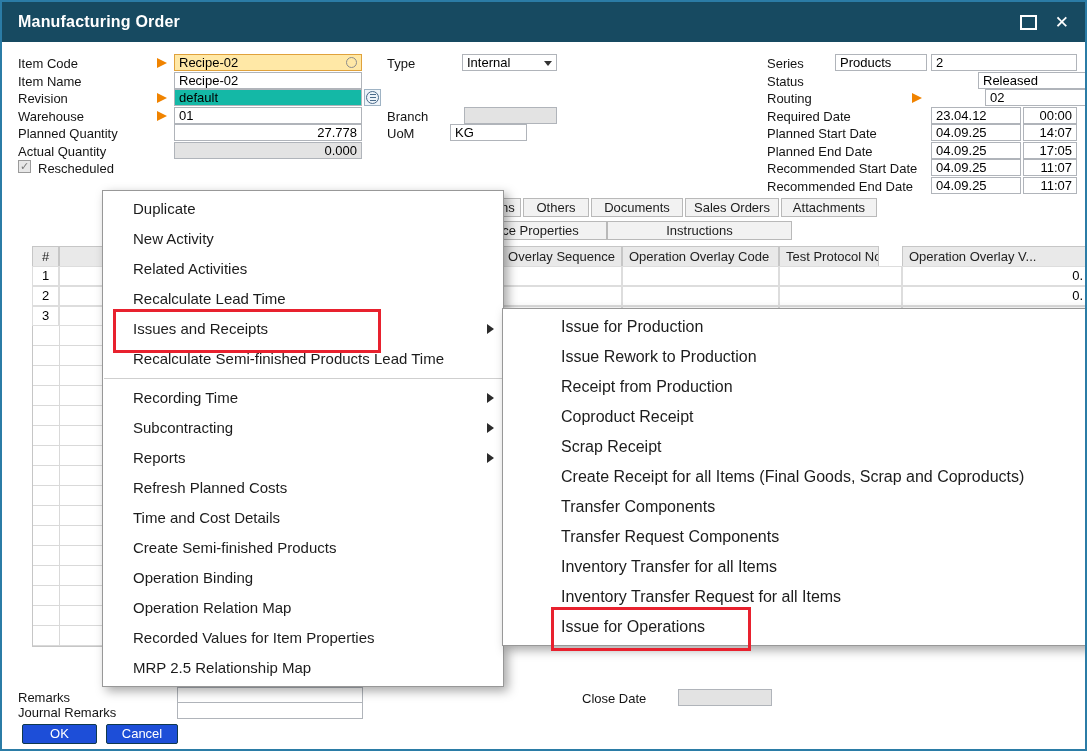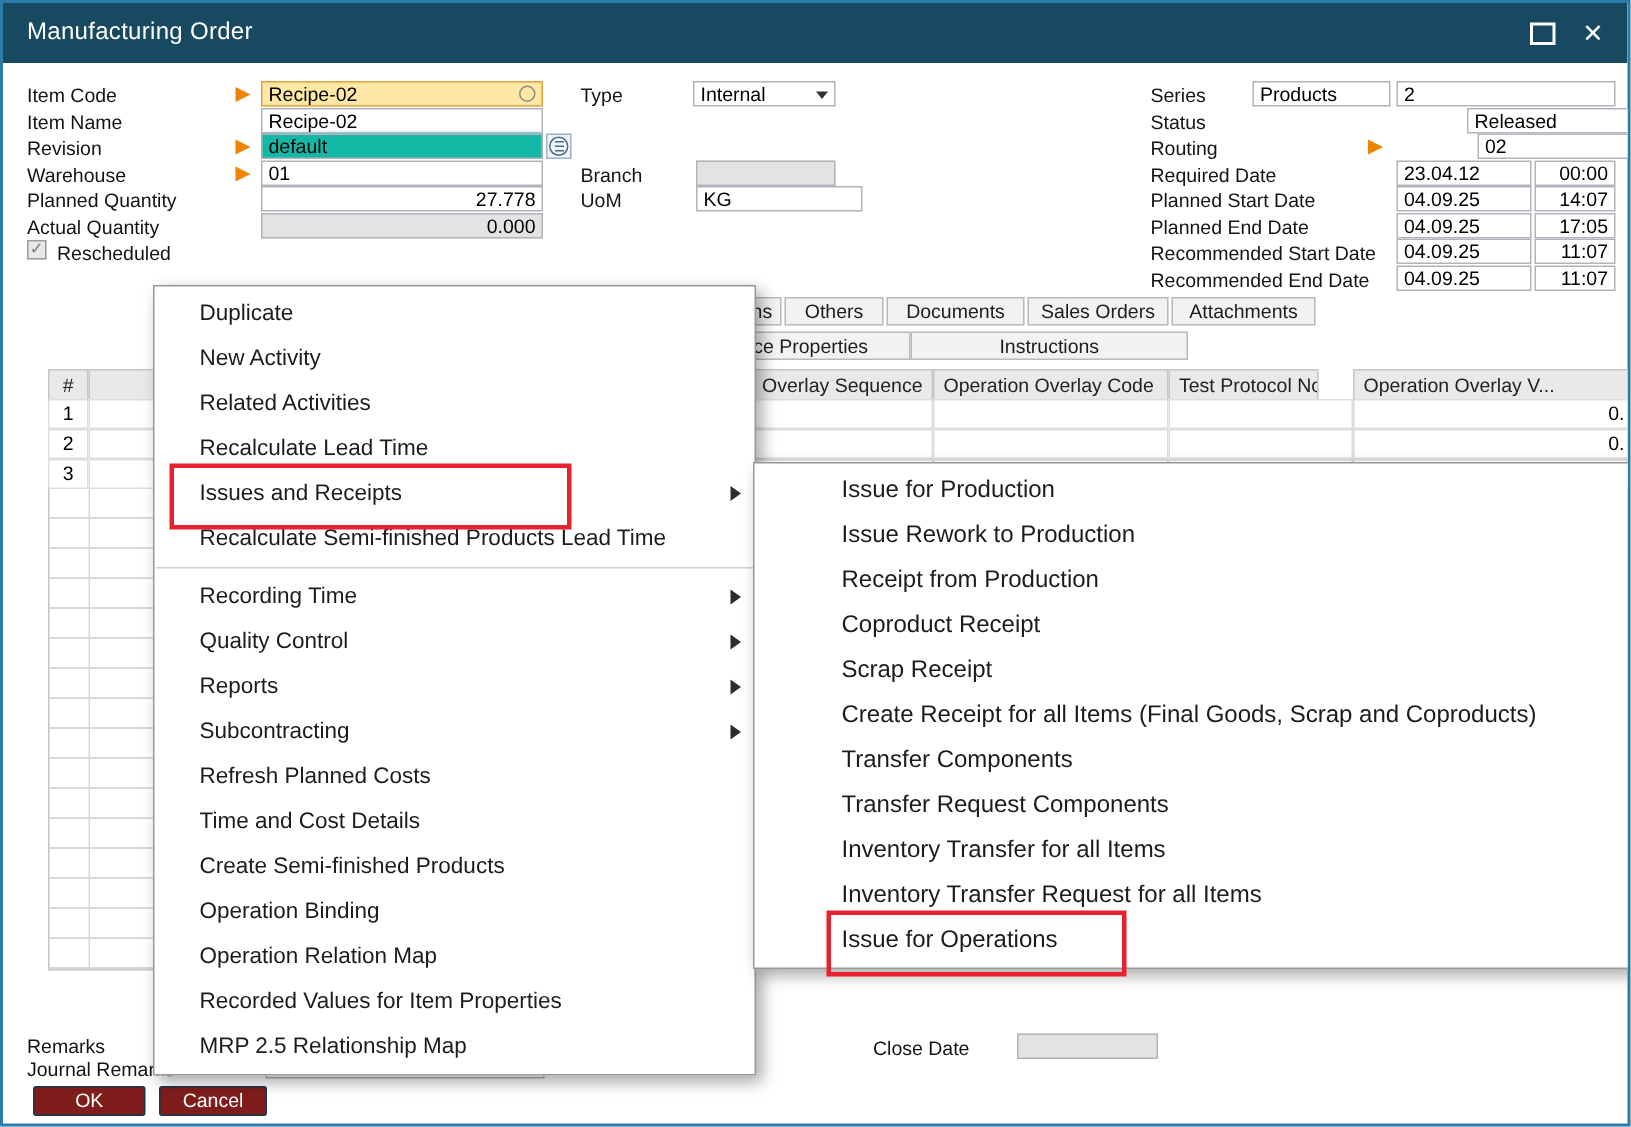--- a/index.html
+++ b/index.html
@@ -1,19 +1,19 @@
 <!DOCTYPE html>
 <html><head>
 <meta charset="utf-8">
 <style>
   html,body{margin:0;padding:0;}
   body{font-family:"Liberation Sans","DejaVu Sans",sans-serif;background:#c8c8c8;}
   .window{position:relative;width:1087px;height:751px;background:#ffffff;border:2px solid #2b7ca6;box-sizing:border-box;overflow:hidden;}
   .titlebar{position:absolute;left:0;top:0;right:0;height:40px;background:#174a61;display:flex;align-items:center;padding:0 16px;box-sizing:border-box;}
-  .title{color:#fff;font-size:16px;font-weight:400;letter-spacing:.2px;}
+  .title{color:#fff;font-size:16px;font-weight:700;letter-spacing:.2px;}
   .win-controls{margin-left:auto;display:flex;align-items:center;gap:18px;}
   .max-icon{width:13px;height:11px;border:2px solid #ffffff;}
   .close-icon{color:#fff;font-size:17px;font-weight:700;line-height:1;}
   .close-icon::before{content:"\2715";}
 
   .lbl{position:absolute;font-size:13px;color:#141414;white-space:nowrap;}
   .fld{position:absolute;height:17px;border:1px solid #b0b4ba;background:#fff;font-size:13px;box-sizing:border-box;display:flex;align-items:center;padding:0 4px;white-space:nowrap;overflow:hidden;}
   .fld.gray{background:#e3e3e3;}
   .fld.hl{background:#ffe8a6;border-color:#e0a23c;}
   .fld.num{justify-content:flex-end;}
@@ -38,21 +38,21 @@
   .strip-divider{position:absolute;width:1px;background:#d9d9d9;}
 
   .menu{position:absolute;background:#ffffff;border:1px solid #989898;box-shadow:4px 4px 10px rgba(0,0,0,.35);padding:3px 0;z-index:10;}
   .menu-item{height:30px;line-height:30px;padding:0 26px 0 30px;font-size:15px;color:#1c1c1c;position:relative;white-space:nowrap;}
   .submenu .menu-item{padding-left:58px;font-size:16px;}
   .menu-sep{height:0;border-top:1px solid #cfcfcf;margin:4px 1px;}
   .sub-arrow{position:absolute;right:9px;top:10px;width:0;height:0;border-left:7px solid #2b2b2b;border-top:5px solid transparent;border-bottom:5px solid transparent;}
 
   .red-box{position:absolute;border:3px solid #e8212e;z-index:20;pointer-events:none;}
 
-  .btn{position:absolute;height:20px;background:#7f1d1d;color:#fff;font-size:13px;line-height:18px;text-align:center;border:1px solid #10394d;border-radius:2px;box-sizing:border-box;}
+  .btn{position:absolute;height:20px;background:#1d4ed8;color:#fff;font-size:13px;line-height:18px;text-align:center;border:1px solid #10394d;border-radius:2px;box-sizing:border-box;}
 </style>
 </head>
 <body>
 
 <div class="window">
 
   <div class="titlebar">
     <span class="title">Manufacturing Order</span>
     <div class="win-controls">
       <span class="max-icon"></span>
@@ -109,21 +109,21 @@
     <span>Internal</span>
     <span class="dd"></span>
   </div>
 
   <div class="lbl" style="left:385px;top:107px">Branch</div>
   <div class="fld gray" style="left:462px;top:105px;width:93px">
     <span></span>
   </div>
 
   <div class="lbl" style="left:385px;top:124px">UoM</div>
-  <div class="fld" style="left:462px;top:122px;width:111px">
+  <div class="fld" style="left:448px;top:122px;width:77px">
     <span>KG</span>
   </div>
 
   <div class="lbl" style="left:765px;top:54px">Series</div>
   <div class="fld" style="left:833px;top:52px;width:92px">
     <span>Products</span>
   </div>
   <div class="fld" style="left:929px;top:52px;width:146px">
     <span>2</span>
   </div>
@@ -229,23 +229,22 @@
 
   <div class="menu" style="left:100px;top:188px;width:400px">
     <div class="menu-item"><span>Duplicate</span></div>
     <div class="menu-item"><span>New Activity</span></div>
     <div class="menu-item"><span>Related Activities</span></div>
     <div class="menu-item"><span>Recalculate Lead Time</span></div>
     <div class="menu-item"><span>Issues and Receipts</span><span class="sub-arrow"></span></div>
     <div class="menu-item"><span>Recalculate Semi-finished Products Lead Time</span></div>
     <div class="menu-sep"></div>
     <div class="menu-item"><span>Recording Time</span><span class="sub-arrow"></span></div>
-    <div class="menu-item"><span>Quality Control</span><span class="sub-arrow"></span></div>
+    <div class="menu-item"><span>Subcontracting</span><span class="sub-arrow"></span></div>
     <div class="menu-item"><span>Reports</span><span class="sub-arrow"></span></div>
-    <div class="menu-item"><span>Subcontracting</span><span class="sub-arrow"></span></div>
     <div class="menu-item"><span>Refresh Planned Costs</span></div>
     <div class="menu-item"><span>Time and Cost Details</span></div>
     <div class="menu-item"><span>Create Semi-finished Products</span></div>
     <div class="menu-item"><span>Operation Binding</span></div>
     <div class="menu-item"><span>Operation Relation Map</span></div>
     <div class="menu-item"><span>Recorded Values for Item Properties</span></div>
     <div class="menu-item"><span>MRP 2.5 Relationship Map</span></div>
   </div>
 
   <div class="menu submenu" style="left:500px;top:306px;width:586px">

